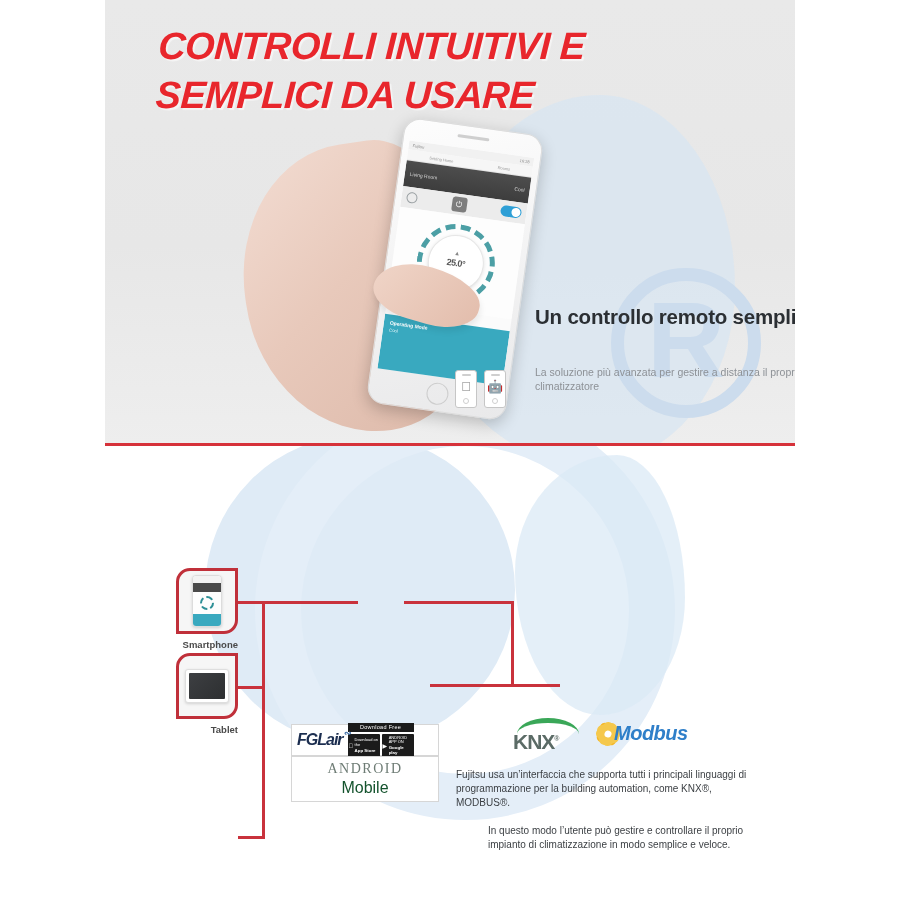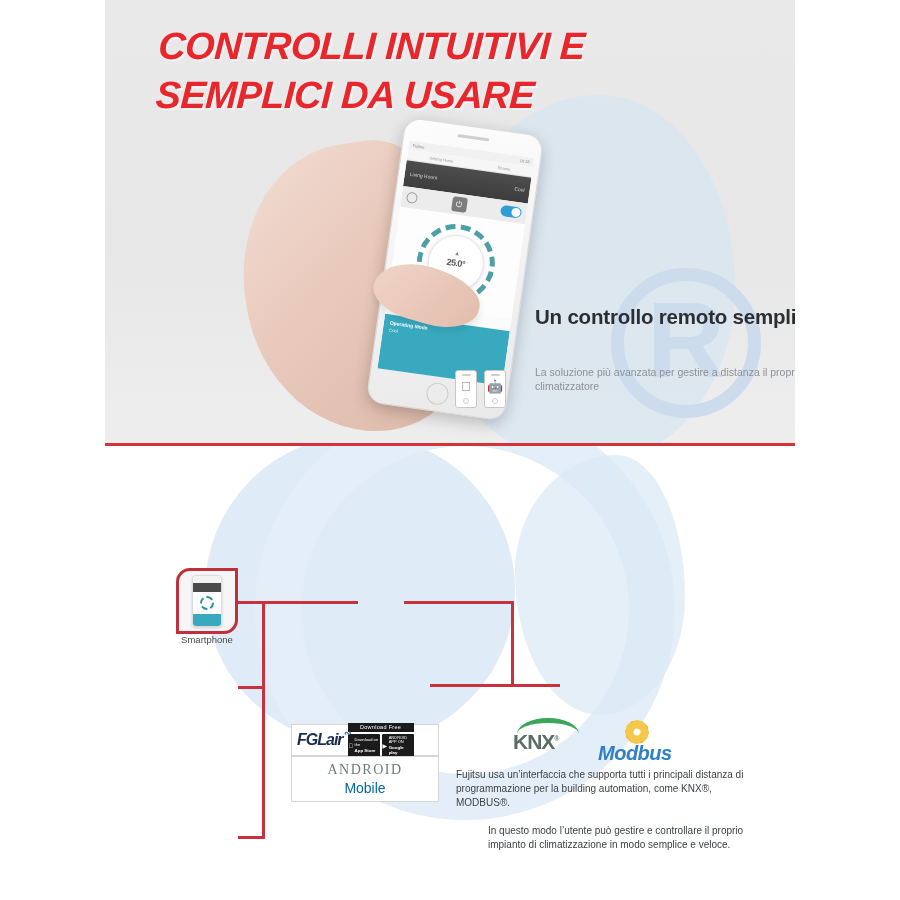--- a/index.html
+++ b/index.html
@@ -141,21 +141,21 @@
 
   
   .dev { position:absolute; }
   .dev-frame {
     position:relative; width:62px; height:66px;
     border:3px solid #c0303a;
     border-radius: 14px 0 14px 0;
     background: #f6f6f6;
     display:flex; align-items:center; justify-content:center;
   }
-  .dev-label { text-align:center; font-size:9.5px; color:#4a4a4a; }
+  .dev-label { text-align:right; margin-top:5px; font-size:9.5px; color:#4a4a4a;font-weight:bold; }
 
   
   .mini-phone { width:30px;height:52px;background:#fff;border:1px solid #dcdcdc;border-radius:4px;overflow:hidden; box-shadow:0 1px 3px rgba(0,0,0,.15);}
   .mp-top { height:7px;background:#f3f3f3;}
   .mp-dark { height:9px;background:#4a4a4a;}
   .mp-dial { height:22px;background:#fdfdfd;display:flex;align-items:center;justify-content:center;}
   .mp-dial i { display:block;width:14px;height:14px;border-radius:50%;border:2px dashed #2d8f96;}
   .mp-teal { height:12px;background:#39a9bf;}
   
   .mini-tab { width:44px;height:34px;background:#fff;border:1px solid #dedede;border-radius:3px;padding:3px; box-shadow:0 1px 3px rgba(0,0,0,.15);}
@@ -175,28 +175,28 @@
   .fg-stores { display:flex; gap:2px; }
   .fg-store { background:#1b1b1b; color:#fff; font-size:4px; width:32px; padding:2px 1px; display:flex; align-items:center; gap:1.5px; border-radius:1px;}
   .fg-store .g { font-size:6px; line-height:1;}
   .fg-store .tt { line-height:1.15; }
   .fg-store .tt b { display:block; font-size:4.4px; font-weight:bold;}
 
   .airstage-box { position:absolute; left:291px; top:756px; width:148px; height:46px;
                   background:#fff; border:1px solid #d6d6d6; display:flex; flex-direction:column;
                   align-items:center; justify-content:center; gap:2px;}
   .as-1 { font-size:14px; color:#6d7b74; letter-spacing:1.5px; font-family:"Liberation Serif", serif; }
-  .as-2 { font-size:14px; color:#0369a1; }
+  .as-2 { font-size:16px; color:#14532d; }
 
   
   .knx { position:absolute; left:513px; top:718px; }
   .knx-arc { width:62px; height:16px; border-top:5px solid #3aa758; border-radius:50%/100% 100% 0 0; margin-bottom:-4px; margin-left:4px;}
   .knx-txt { font-size:21px; font-weight:bold; color:#5b6b66; letter-spacing:-1px; font-family:"Liberation Sans", sans-serif;}
   .knx-txt sup { font-size:7px; }
-  .modbus { position:absolute; left:598px; top:722px; display:flex; align-items:center;flex-direction:column; }
+  .modbus { position:absolute; left:598px; top:722px; display:flex; align-items:center; }
   .mb-gear { width:20px;height:20px; background:#f5b829; border-radius:5px; position:relative; transform:rotate(18deg); margin-right:-4px;}
   .mb-gear::before, .mb-gear::after { content:""; position:absolute; inset:0; background:#f5c84c; border-radius:5px;}
   .mb-gear::before { transform:rotate(30deg);} .mb-gear::after { transform:rotate(60deg);}
   .mb-dot { position:absolute; left:50%; top:50%; transform:translate(-50%,-50%); width:7px;height:7px;background:#fff;border-radius:50%; z-index:2;}
   .mb-txt { font-size:20px; font-style:italic; font-weight:bold; color:#2f7fc9; letter-spacing:-.5px; position:relative; z-index:3;}
 
   
   .btm-text { position:absolute; left:456px; top:768px; width:300px; }
   .btm-text p { font-size:10px; color:#3b3f43; line-height:1.42; }
   .btm-text p.gap { margin-top: 13px; margin-left: 32px; }
@@ -306,20 +306,28 @@
             <div class="mp-dark"></div>
           <div class="mp-dial">
               <i></i>
             </div>
             <div class="mp-teal"></div>
         </div>
       </div>
       <div class="dev-label">Smartphone</div>
     </div>
 
+    <div class="dev" style="left:176px; top:203px;">
+      <div class="dev-frame">
+        <div class="mini-tab">
+            <i></i>
+          </div>
+      </div>
+      <div class="dev-label">Tablet</div>
+    </div>
 
 
   </div>
 
   <div class="fglair-box">
     <div class="fg-logo">
       <span>FGLair</span>
       <span class="arc">∾</span>
     </div>
     <div class="fg-right">
@@ -355,17 +363,17 @@
     </div>
   </div>
   <div class="modbus">
     <span class="mb-gear">
         <i class="mb-dot"></i>
       </span>
     <span class="mb-txt">Modbus</span>
   </div>
 
   <div class="btm-text">
-    <p>Fujitsu usa un’interfaccia che supporta tutti i principali distanza di programmazione per la building automation, come KNX®, MODBUS®.</p>
+    <p>Fujitsu usa un’interfaccia che supporta tutti i principali linguaggi di programmazione per la building automation, come KNX®, MODBUS®.</p>
     <p class="gap">In questo modo l’utente può gestire e controllare il proprio impianto di climatizzazione in modo semplice e veloce.</p>
   </div>
 
 </div>
 
 </body></html>

